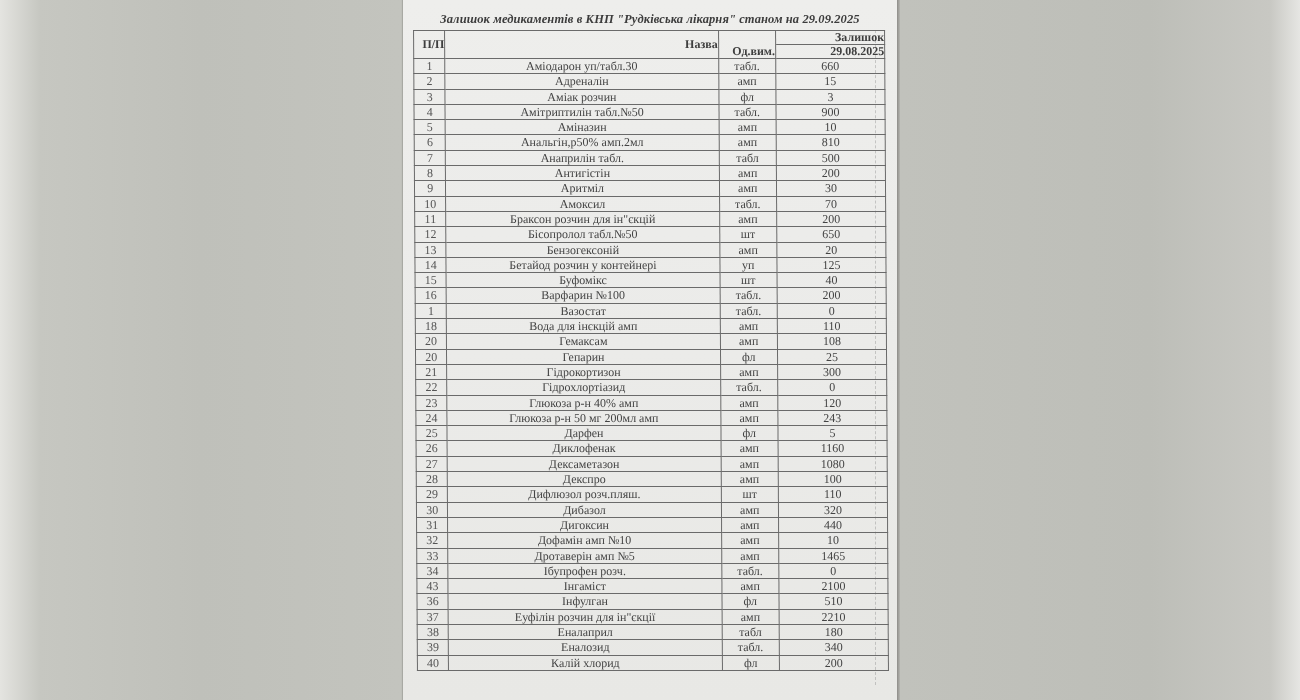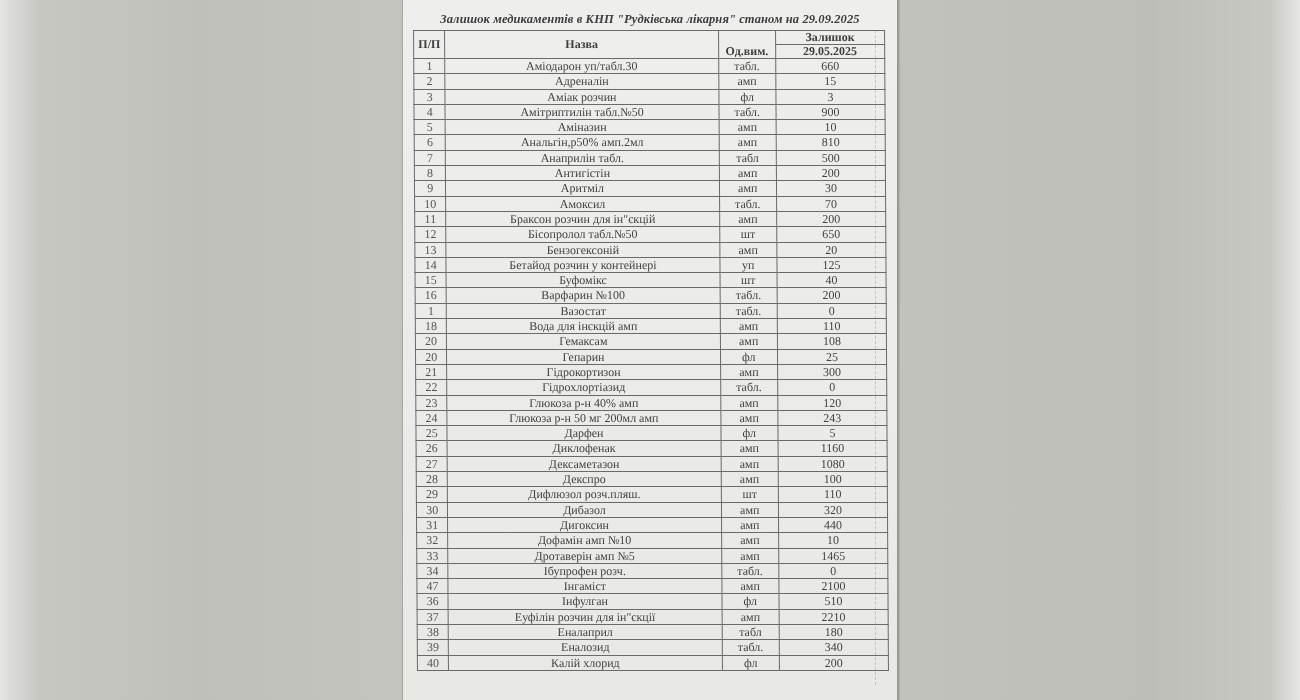--- a/index.html
+++ b/index.html
@@ -24,21 +24,21 @@
   }
   table {
     position:absolute; left:12px; top:30px; width:472px;
     border-collapse:collapse; color:#444;
     transform: skewX(0.35deg);
   }
   th, td {
     border:1px solid #6a6a6a; padding:0; text-align:center;
     font-size:12px; line-height:14.3px; height:14.3px; white-space:nowrap;
   }
-  th { font-weight:bold; color:#3e3e3e; }
+  th { font-weight:bold; color:#3e3e3e;text-align:right; }
   .c-num { width:28px; }
   .c-name { width:252px; }
   .c-unit { width:52px; }
   .c-qty { width:100px; }
   thead th { height:13px; line-height:13px; }
   .hdr-blank { border-bottom:none; }
   .hdr-unit { border-top:none; }
   td.num { color:#555; }
   .dash {
     position:absolute; left:472px; top:30px; width:0; height:655px;
@@ -55,21 +55,21 @@
   <table>
     <thead>
       <tr>
         <th class="c-num" rowspan="2">П/П</th>
         <th class="c-name" rowspan="2">Назва</th>
         <th class="c-unit hdr-blank"></th>
         <th class="c-qty">Залишок</th>
       </tr>
       <tr>
         <th class="c-unit hdr-unit">Од.вим.</th>
-        <th class="c-qty">29.05.2025</th>
+        <th class="c-qty">29.08.2025</th>
       </tr>
     </thead>
     <tbody id="tbody">
         <tr>
           <td class="num">1</td>
           <td class="name">Аміодарон уп/табл.30</td>
           <td class="unit">табл.</td>
           <td class="qty">660</td>
         </tr>
         <tr>
@@ -264,21 +264,21 @@
           <td class="unit">амп</td>
           <td class="qty">1465</td>
         </tr>
         <tr>
           <td class="num">34</td>
           <td class="name">Ібупрофен розч.</td>
           <td class="unit">табл.</td>
           <td class="qty">0</td>
         </tr>
         <tr>
-          <td class="num">47</td>
+          <td class="num">43</td>
           <td class="name">Інгаміст</td>
           <td class="unit">амп</td>
           <td class="qty">2100</td>
         </tr>
         <tr>
           <td class="num">36</td>
           <td class="name">Інфулган</td>
           <td class="unit">фл</td>
           <td class="qty">510</td>
         </tr>

